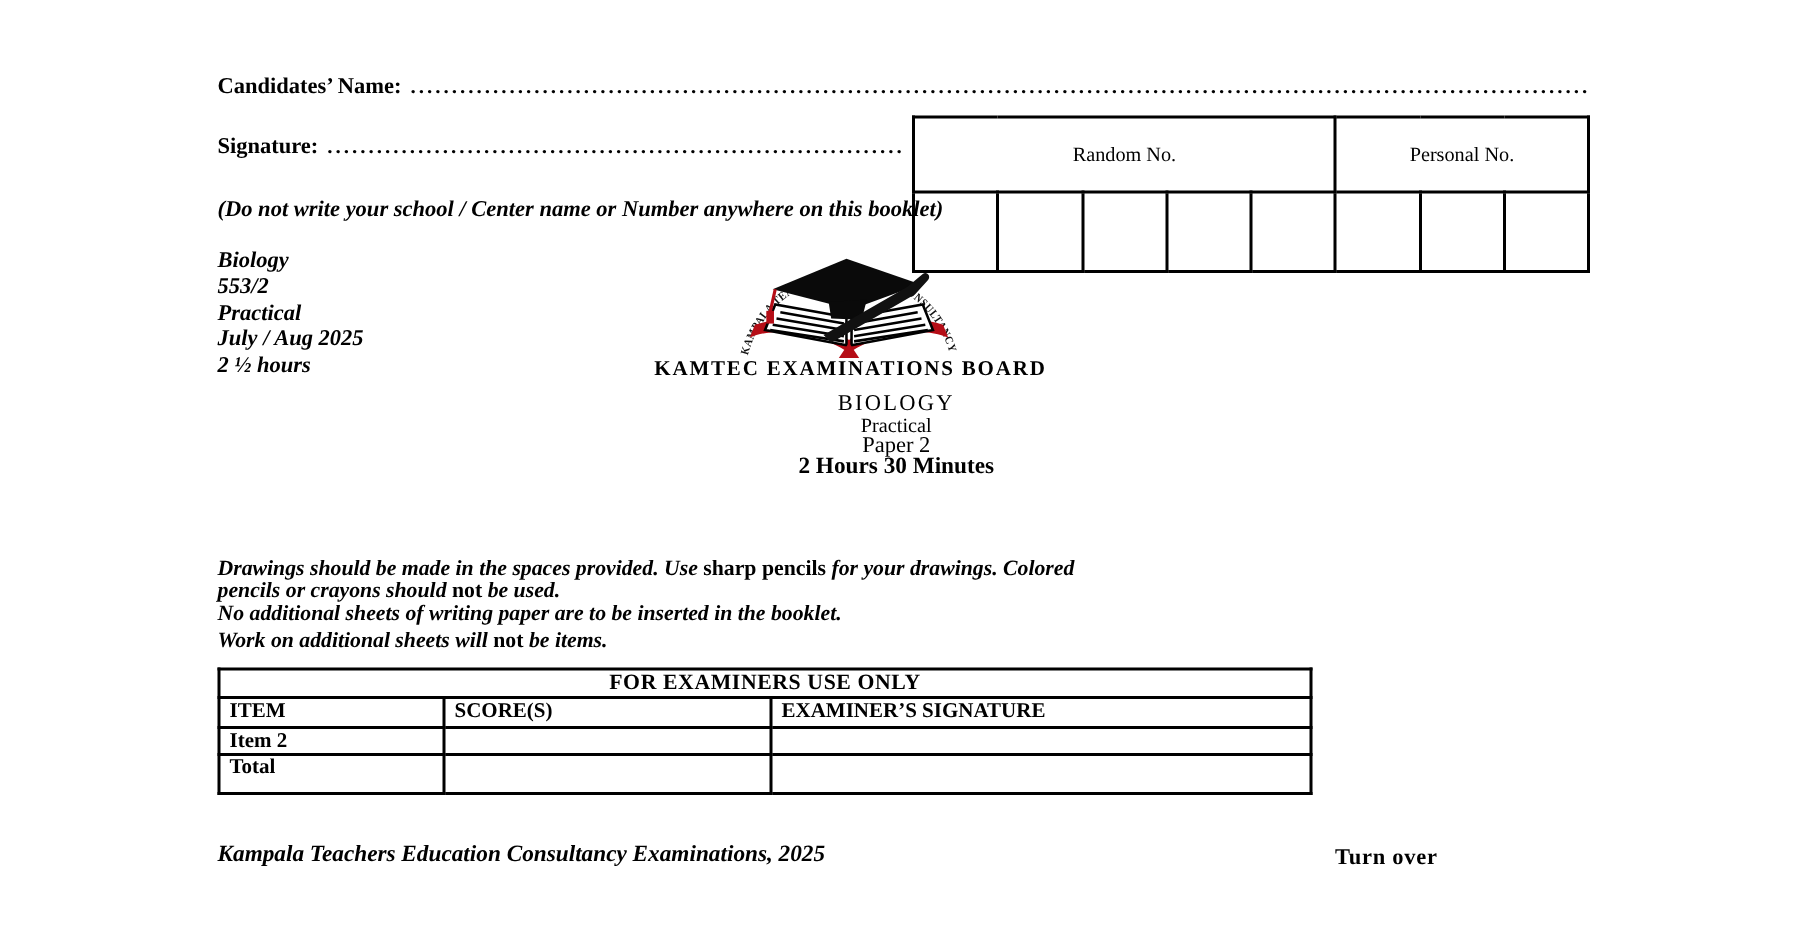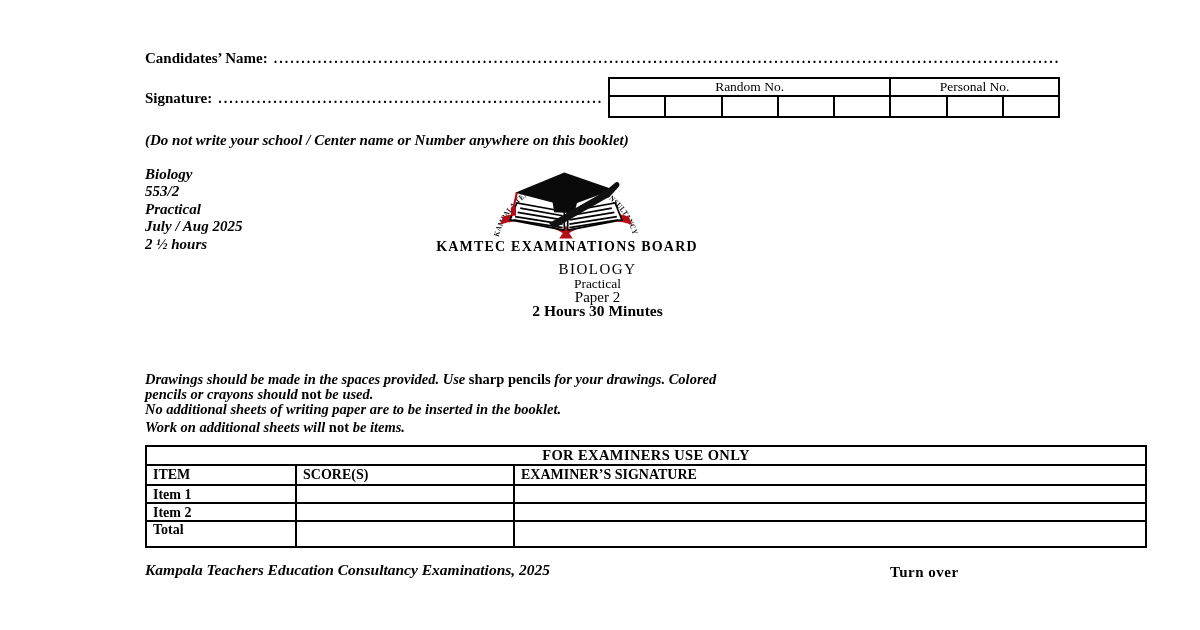--- a/index.html
+++ b/index.html
@@ -14,21 +14,21 @@
   .abs { position: absolute; }
 
   
   .name-row { top: 50px; left: 145px; width: 913px; display: flex; align-items: baseline; font-weight: bold; font-size: 15px; }
   .sig-row  { top: 90px; left: 145px; width: 457px; display: flex; align-items: baseline; font-weight: bold; font-size: 15px; }
   .field-label { white-space: nowrap; }
   .dots { flex: 1 1 auto; overflow: hidden; white-space: nowrap; font-weight: bold; letter-spacing: 2px; margin-left: 6px; font-size: 14px; }
 
   
   .num-table { top: 77px; left: 608px; width: 452px; border-collapse: collapse; table-layout: fixed; font-size: 13.5px; }
-  .num-table th, .num-table td { border: 2px solid #000; padding: 0; }
+  .num-table th, .num-table td { border: 2px solid #000; padding: 16px; }
   .num-table th { height: 16px; font-weight: normal; text-align: center; line-height: 16px; }
   .num-table td { height: 19px; }
 
   .notice { top: 132px; left: 145px; font-weight: bold; font-style: italic; font-size: 15px; white-space: nowrap; }
 
   .paper-info { top: 166px; left: 145px; font-weight: bold; font-style: italic; font-size: 15px; line-height: 17.4px; }
 
   
   .logo-svg { top: 164px; left: 456px; width: 220px; height: 78px; }
   .board-name { top: 239px; left: 417px; width: 300px; text-align: center; font-weight: bold; font-size: 14px; letter-spacing: 1.2px; white-space: nowrap; }
@@ -45,21 +45,21 @@
   .instr-heading { top: 355px; left: 145px; font-weight: bold; font-size: 15.5px; letter-spacing: 0.3px; }
 
   .instr-lines { top: 372px; left: 145px; width: 915px; font-size: 14.5px; }
   .instr-line { line-height: 15.2px; white-space: nowrap; }
   .instr-line.gap { margin-top: 2px; }
   .run-i { font-style: italic; font-weight: bold; }
   .run-b { font-weight: bold; font-style: normal; }
   .run-r { font-style: normal; font-weight: normal; }
 
   
-  .exam-table { top: 445px; left: 145px; width: 1002px; border-collapse: collapse; table-layout: fixed; font-size: 14px; font-weight: bold; }
+  .exam-table { top: 445px; left: 145px; width: 730px; border-collapse: collapse; table-layout: fixed; font-size: 14px; font-weight: bold; }
   .exam-table th, .exam-table td { border: 2px solid #000; padding: 0 6px; text-align: left; }
   .exam-table .title-cell { text-align: center; height: 17px; font-size: 14.5px; letter-spacing: 0.4px; line-height: 17px; }
   .exam-table .col-hdr td { height: 18px; line-height: 18px; }
   .exam-table .item-row td { height: 16px; line-height: 15px; }
   .exam-table .total-row td { height: 24px; vertical-align: top; line-height: 16px; }
 
   .footer-left { top: 561px; left: 145px; font-weight: bold; font-style: italic; font-size: 15.5px; white-space: nowrap; }
   .turn-over { top: 564px; left: 890px; font-weight: bold; font-size: 15px; letter-spacing: 0.5px; white-space: nowrap; }
 </style>
 </head>
@@ -161,25 +161,20 @@
     <tbody>
         <tr>
       <td colspan="3" class="title-cell">FOR EXAMINERS USE ONLY</td>
     </tr>
     <tr class="col-hdr">
       <td>ITEM</td>
       <td>SCORE(S)</td>
       <td>EXAMINER’S SIGNATURE</td>
     </tr>
     <tr class="item-row">
-      <td>Item 1</td>
-      <td></td>
-      <td></td>
-    </tr>
-    <tr class="item-row">
       <td>Item 2</td>
       <td></td>
       <td></td>
     </tr>
     <tr class="total-row">
       <td>Total</td>
       <td></td>
       <td></td>
     </tr>
   </tbody>

